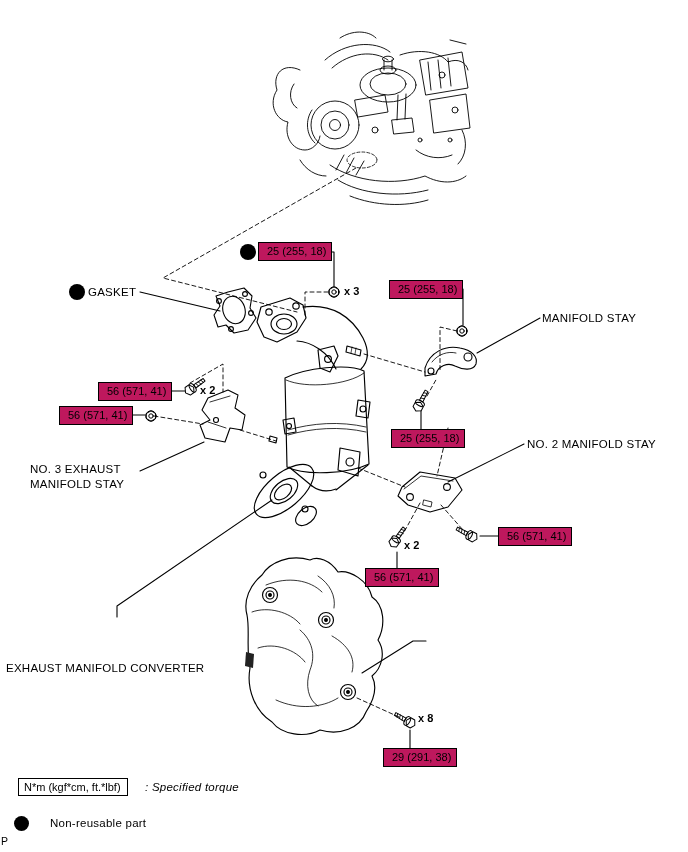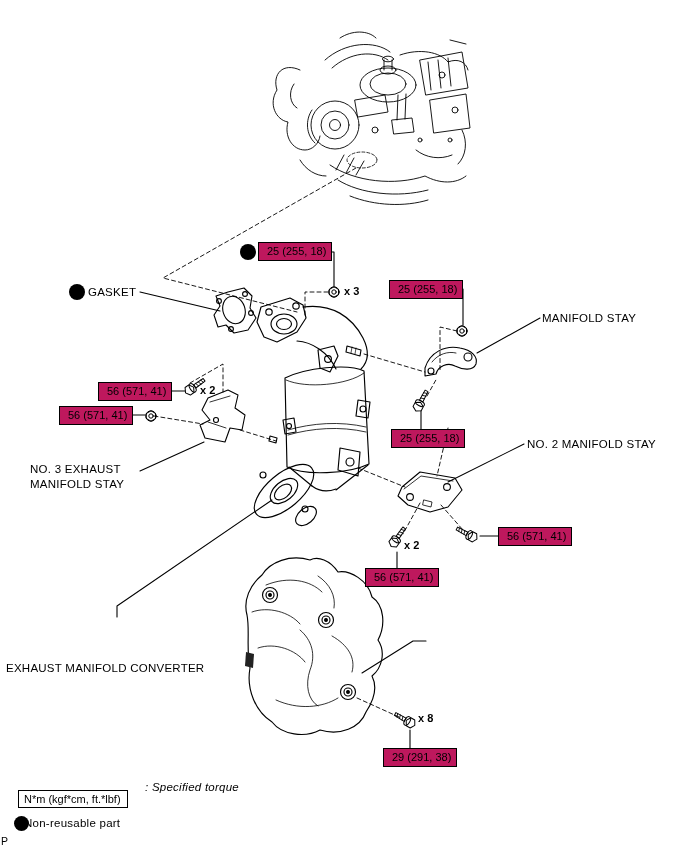--- a/index.html
+++ b/index.html
@@ -5,21 +5,21 @@
   html,body{margin:0;padding:0;background:#fff;}
   #page{position:relative;width:688px;height:852px;background:#ffffff;overflow:hidden;
         font-family:"Liberation Sans",sans-serif;color:#000;}
   #art{position:absolute;left:0;top:0;}
   .lbl{position:absolute;font-size:11.5px;line-height:15px;letter-spacing:.25px;white-space:nowrap;}
   .tq{position:absolute;font-size:11px;line-height:13px;border:1.2px solid #000;background:#be185d;
       padding:2px 5px 2px 8px;white-space:nowrap;}
   .mult{position:absolute;font-size:11px;white-space:nowrap;font-weight:bold;}
   .dot{position:absolute;background:#000;border-radius:50%;}
   .legend-box{position:absolute;font-size:11px;border:1.2px solid #000;background:#fff;
-      padding:2px 6px 2px 5px;white-space:nowrap;margin-top:12px;}
+      padding:2px 6px 2px 5px;white-space:nowrap;}
   .pg{position:absolute;font-size:10.5px;}
 </style>
 </head>
 <body>
 
 <div id="page">
 
   <svg id="art" width="688" height="852" viewBox="0 0 688 852" fill="none" stroke="#000" stroke-width="1" stroke-linecap="round" stroke-linejoin="round">
 
     <defs>
@@ -239,17 +239,17 @@
   <div class="tq" style="left:383px;top:748px;">29 (291, 38)</div>
 
   <div class="mult" style="left:344px;top:285px;">x 3</div>
   <div class="mult" style="left:200px;top:384px;">x 2</div>
   <div class="mult" style="left:404px;top:539px;">x 2</div>
   <div class="mult" style="left:418px;top:712px;">x 8</div>
 
   <div class="legend-box" style="left:18px;top:778px;">N*m (kgf*cm, ft.*lbf)</div>
   <div class="lbl" style="left:145px;top:780px;font-style:italic;">: Specified torque</div>
   <span class="dot" style="left:14px;top:816px;width:15px;height:15px;"></span>
-  <div class="lbl" style="left:24px;top:816px;">Non-reusable part</div>
+  <div class="lbl" style="left:50px;top:816px;">Non-reusable part</div>
 
   <div class="pg" style="left:1px;top:835px;">P</div>
 
 </div>
 
 </body></html>

